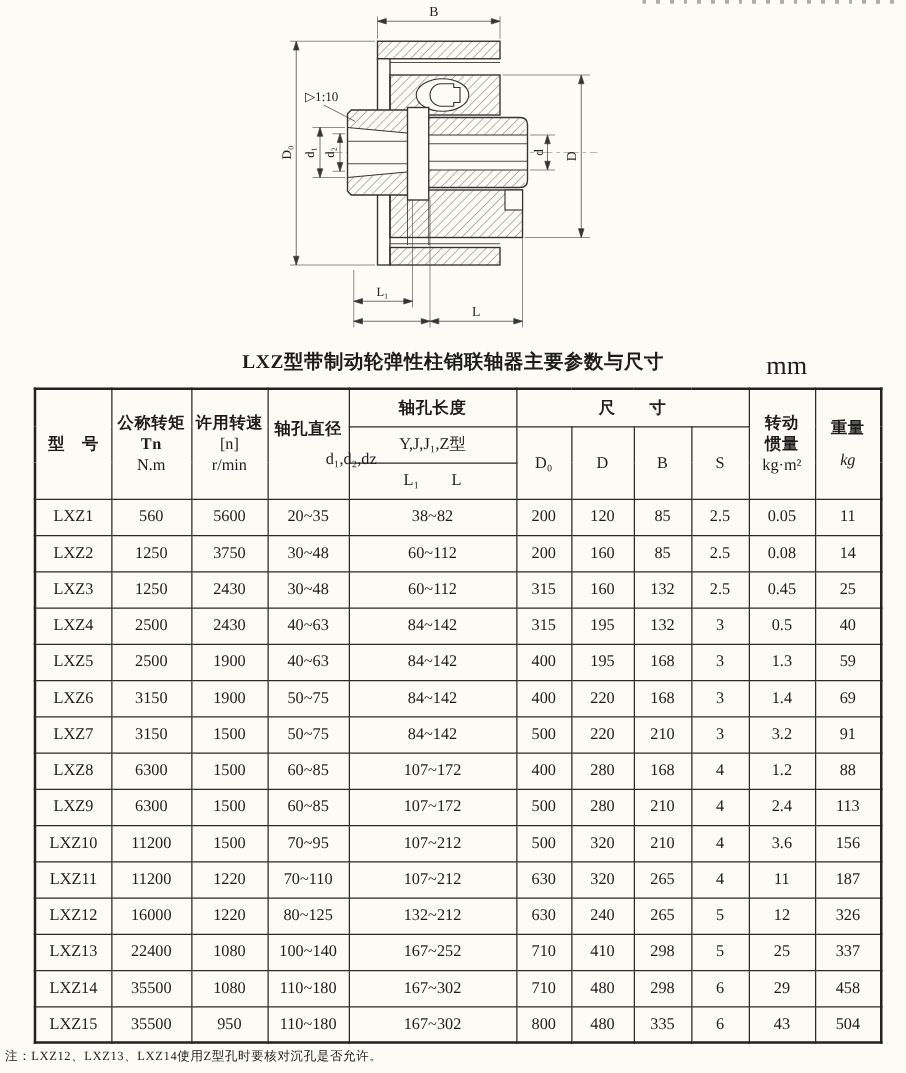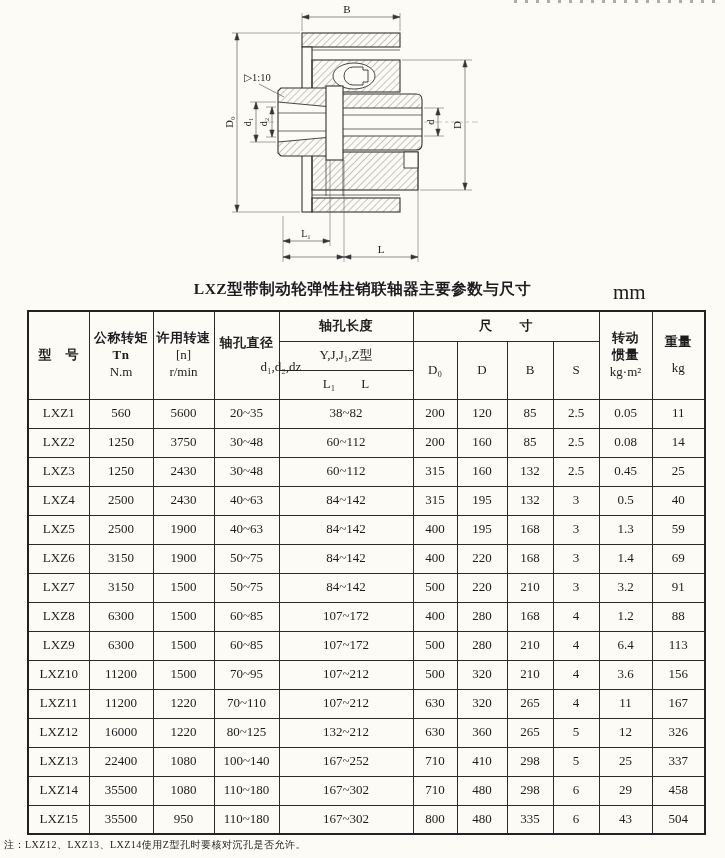--- a/index.html
+++ b/index.html
@@ -25,21 +25,21 @@
     border:2px solid #222;
   }
   table.params td{
     border:1px solid #2a2a2a;text-align:center;vertical-align:middle;
     padding:0;font-size:13px;line-height:1.3;white-space:pre-line;
   }
   thead td{font-size:13px;}
   thead .zh{display:block;font-weight:bold;letter-spacing:.5px;}
   thead .lat{display:block;font-weight:normal;letter-spacing:0;}
   thead .gap{margin-top:7px;padding-left:46px;}
-  thead .gap2{margin-top:9px;}
+  thead .gap2{margin-top:9px;font-style:italic;}
   thead tr.r1{height:30px;}
   thead tr.r2{height:29px;}
   thead tr.r3{height:29px;}
   tbody tr{height:29px;margin-left:20px;}
   .note{
     position:absolute;left:4px;top:838px;width:717px;font-size:10px;letter-spacing:.5px;
   }
   svg text{font-family:"Liberation Serif","DejaVu Serif",serif;fill:#222;}
 </style>
 </head>
@@ -317,21 +317,21 @@
         <tr>
           <td>LXZ9</td>
           <td>6300</td>
           <td>1500</td>
           <td>60~85</td>
           <td>107~172</td>
           <td>500</td>
           <td>280</td>
           <td>210</td>
           <td>4</td>
-          <td>6.4</td>
+          <td>2.4</td>
           <td>113</td>
         </tr>
         <tr>
           <td>LXZ10</td>
           <td>11200</td>
           <td>1500</td>
           <td>70~95</td>
           <td>107~212</td>
           <td>500</td>
           <td>320</td>
@@ -344,30 +344,30 @@
           <td>LXZ11</td>
           <td>11200</td>
           <td>1220</td>
           <td>70~110</td>
           <td>107~212</td>
           <td>630</td>
           <td>320</td>
           <td>265</td>
           <td>4</td>
           <td>11</td>
-          <td>167</td>
+          <td>187</td>
         </tr>
         <tr>
           <td>LXZ12</td>
           <td>16000</td>
           <td>1220</td>
           <td>80~125</td>
           <td>132~212</td>
           <td>630</td>
-          <td>360</td>
+          <td>240</td>
           <td>265</td>
           <td>5</td>
           <td>12</td>
           <td>326</td>
         </tr>
         <tr>
           <td>LXZ13</td>
           <td>22400</td>
           <td>1080</td>
           <td>100~140</td>

